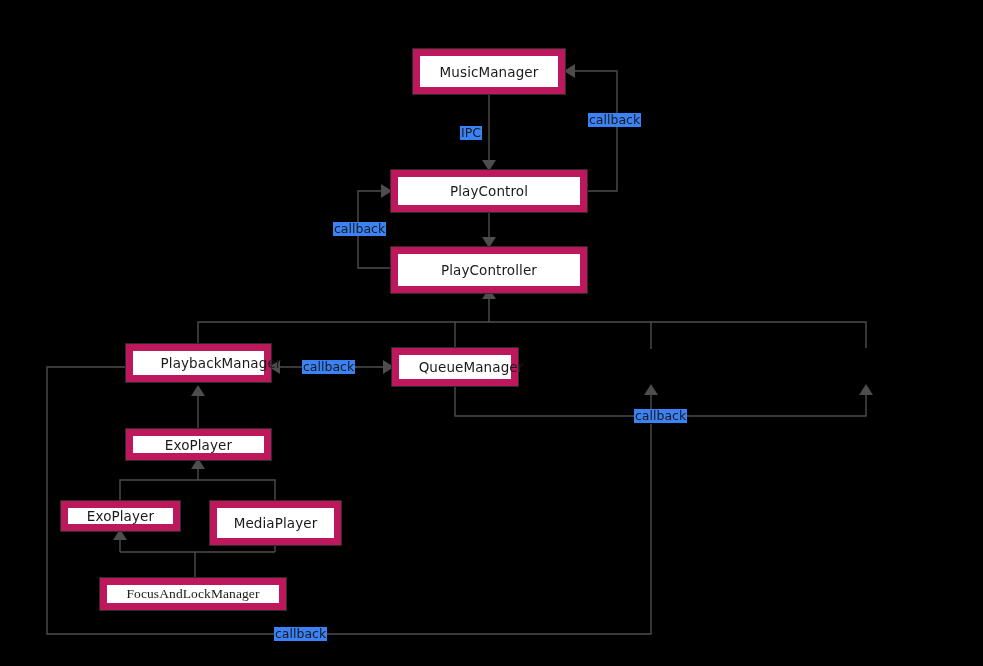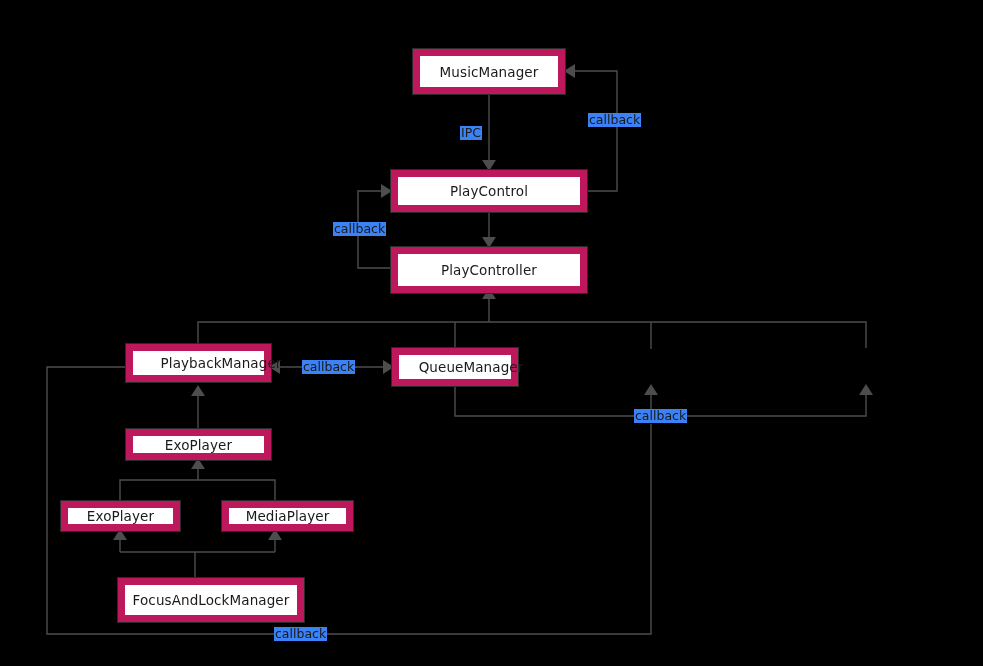--- a/index.html
+++ b/index.html
@@ -136,25 +136,25 @@
 
 
   <div class="node" style="left:126px; top:429px; width:145px; height:31px;">
     <span>ExoPlayer</span>
   </div>
 
   <div class="node" style="left:61px; top:501px; width:119px; height:30px;">
     <span>ExoPlayer</span>
   </div>
 
-  <div class="node" style="left:222px; top:501px; width:131px; height:30px;">
+  <div class="node" style="left:210px; top:501px; width:131px; height:44px;">
     <span>MediaPlayer</span>
   </div>
 
-  <div class="node" style="left:118px; top:578px; width:186px; height:44px;">
+  <div class="node" style="left:100px; top:578px; width:186px; height:32px;font-family:Liberation Serif, serif;">
     <span>FocusAndLockManager</span>
   </div>
 
   <div class="edge-label" style="left:460px; top:126px;">IPC</div>
 
   <div class="edge-label" style="left:588px; top:113px;">callback</div>
 
   <div class="edge-label" style="left:333px; top:222px;">callback</div>
 
   <div class="edge-label" style="left:302px; top:360px;">callback</div>

